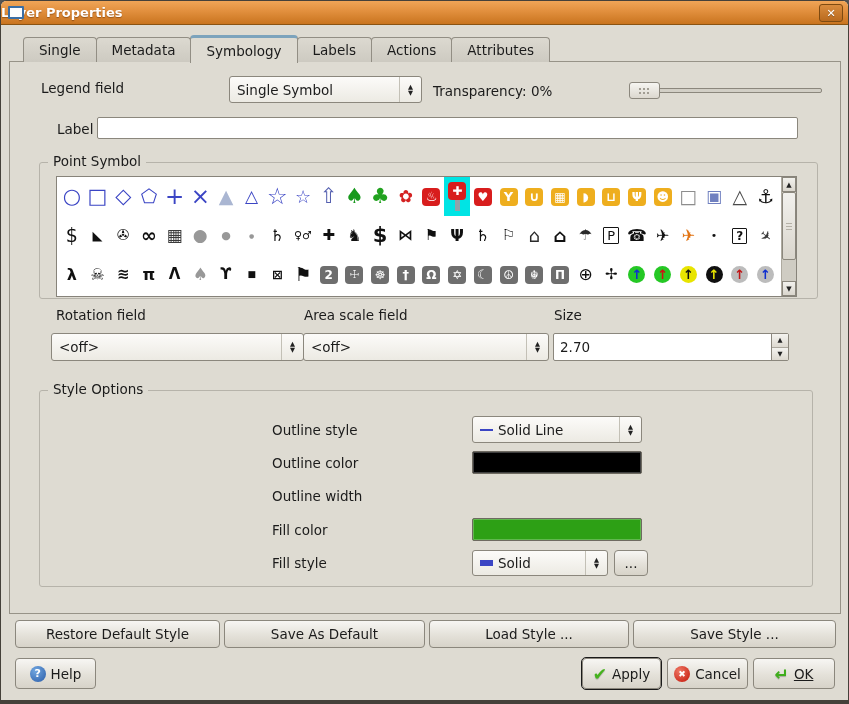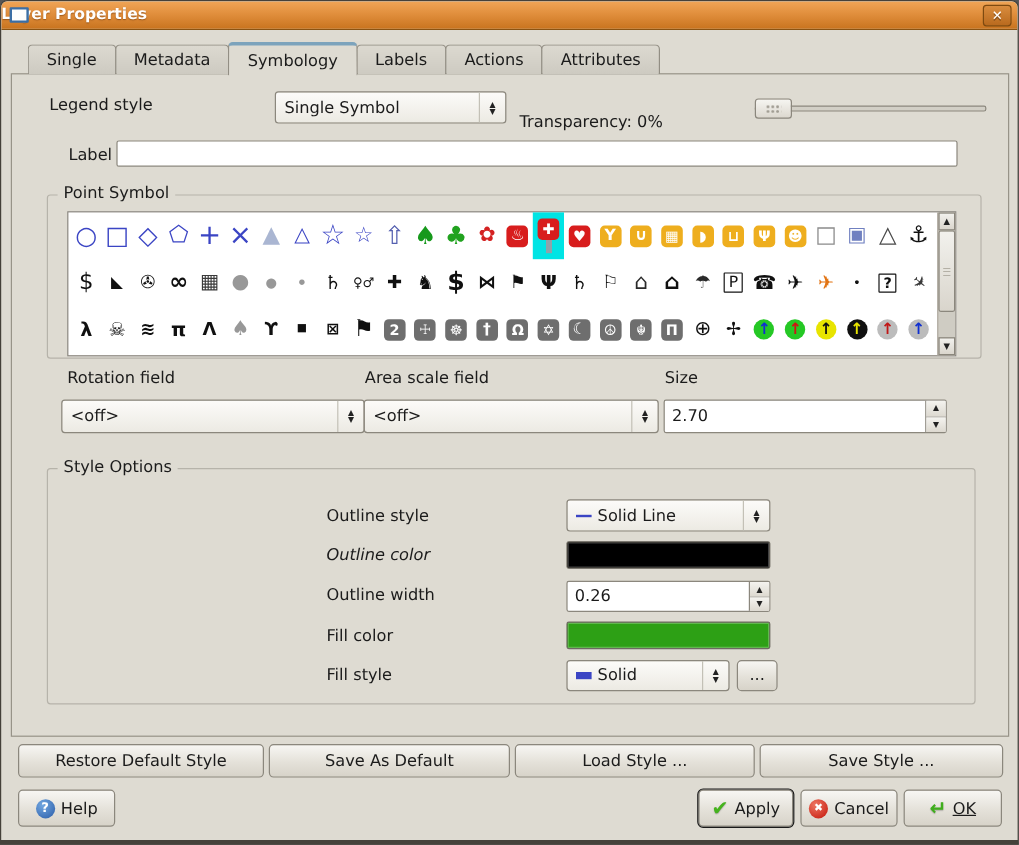--- a/index.html
+++ b/index.html
@@ -132,26 +132,26 @@
   <div class="tabbar" id="tabbar">
       <div class="tab">Single</div>
       <div class="tab">Metadata</div>
       <div class="tab active">Symbology</div>
       <div class="tab">Labels</div>
       <div class="tab">Actions</div>
       <div class="tab">Attributes</div>
     </div>
   <div class="panel"></div>
 
-  <span class="lbl" style="left:40px; top:79px;">Legend style</span>
+  <span class="lbl" style="left:40px; top:79px;">Legend field</span>
   <div class="combo" style="left:228px; top:75px; width:193px; height:27px;">
     <span>Single Symbol</span>
     <span class="combo-arrows"></span>
   </div>
-  <span class="lbl" style="left:432px; top:93px;">Transparency: 0%</span>
+  <span class="lbl" style="left:432px; top:82px;">Transparency: 0%</span>
   <div class="slider" style="left:628px; top:81px; width:193px;">
     <span class="slider-track"></span>
     <span class="slider-handle"></span>
   </div>
 
   <span class="lbl" style="left:56px; top:120px;">Label</span>
   <input class="textinput" style="left: 96px; top: 116px; width: 701px; height: 22px;" value="">
 
   <div class="group" style="left:38px; top:161px; width:779px; height:137px;">
     <span class="group-title">Point Symbol</span>
@@ -448,31 +448,24 @@
   <div class="group" style="left:38px; top:389px; width:774px; height:197px;">
     <span class="group-title">Style Options</span>
 
     <span class="lbl" style="left:232px; top:31px;">Outline style</span>
     <div class="combo" style="left:432px; top:25px; width:170px; height:27px;">
       <span class="line-swatch"></span>
       <span>Solid Line</span>
       <span class="combo-arrows"></span>
     </div>
 
-    <span class="lbl" style="left:232px; top:64px;font-style:italic;">Outline color</span>
+    <span class="lbl" style="left:232px; top:64px;">Outline color</span>
     <button class="color-btn" style="left:432px; top:60px; width:170px; height:23px; background:#000000;"></button>
 
     <span class="lbl" style="left:232px; top:97px;">Outline width</span>
-    <div class="spin" style="left:432px; top:93px; width:170px; height:26px;">
-      <span class="spin-text">0.26</span>
-      <span class="spin-btns">
-        <span class="spin-up"></span>
-        <span class="spin-down"></span>
-      </span>
-    </div>
 
     <span class="lbl" style="left:232px; top:131px;">Fill color</span>
     <button class="color-btn" style="left:432px; top:127px; width:170px; height:23px; background:#2da015;"></button>
 
     <span class="lbl" style="left:232px; top:164px;">Fill style</span>
     <div class="combo" style="left:432px; top:159px; width:136px; height:26px;">
       <span class="fill-swatch"></span>
       <span>Solid</span>
       <span class="combo-arrows"></span>
     </div>

